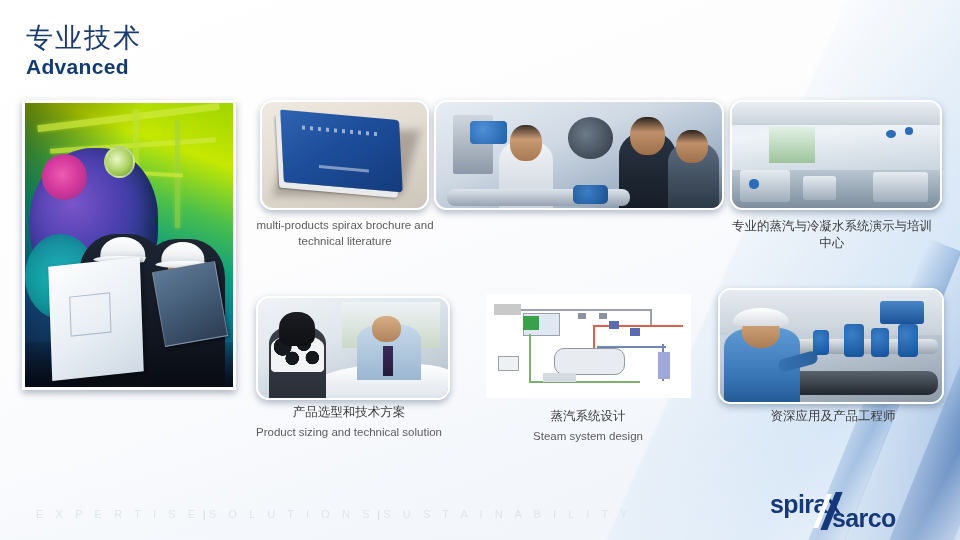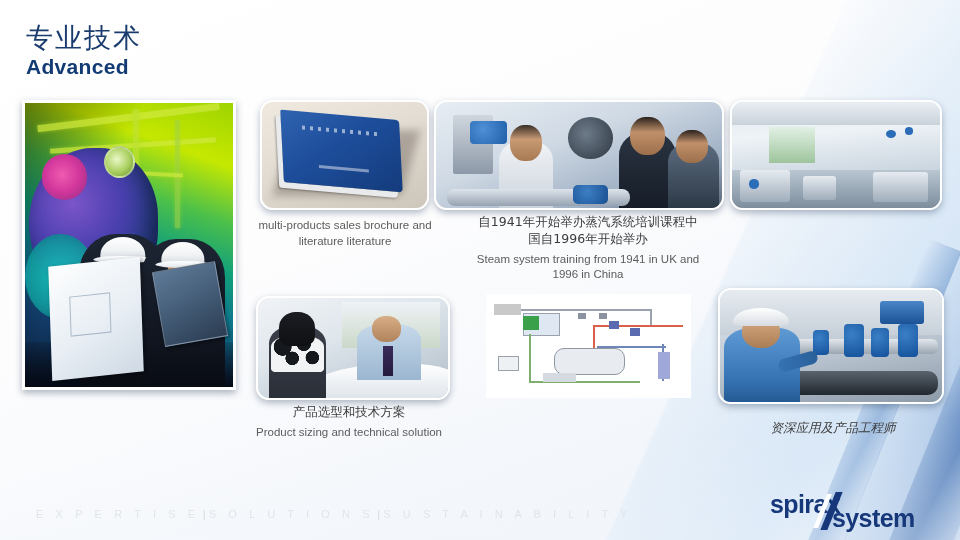--- a/index.html
+++ b/index.html
@@ -353,21 +353,21 @@
     font-size: 12.5px; color: #3b3b3b; line-height: 1.35;
   }
   .cap-en {
     font-size: 11.5px; color: #5c5c5c; line-height: 1.35; margin-top: 4px;
   }
   .c1 { left: 252px; top: 214px; width: 186px; }
   .c2 { left: 476px; top: 214px; width: 224px; }
   .c3 { left: 732px; top: 218px; width: 200px; }
   .c4 { left: 252px; top: 404px; width: 194px; }
   .c5 { left: 482px; top: 408px; width: 212px; }
-  .c6 { left: 730px; top: 420px; width: 206px; font-style: italic; }
+  .c6 { left: 730px; top: 408px; width: 206px; }
 
   
   .footer-tag {
     position: absolute; left: 42px; top: 481px;
     font-size: 15px; font-weight: bold; font-style: italic;
     color: #d9dde2; letter-spacing: 2.6px;
   }
   .footer-sub {
     position: absolute; left: 36px; top: 508px;
     font-size: 11px; color: #e1e5ea; letter-spacing: 4.6px;
@@ -528,40 +528,41 @@
       <div class="valve v4"></div>
       <div class="bigpipe"></div>
       <div class="worker-body"></div>
       <div class="worker-arm"></div>
       <div class="worker-head"></div>
       <div class="worker-hat"></div>
     </div>
   </div>
 
   <div class="caption c1">
-    <div class="cap-en">multi-products sales brochure and literature literature</div>
-  </div>
-  <div class="caption c2">
-    <div class="cap-cn">自1941年开始举办蒸汽系统培训课程中国自1996年开始举办</div>
-    <div class="cap-en">Steam system training from 1941 in UK and 1996  in China</div>
+    <div class="cap-en">multi-products spirax brochure and technical literature</div>
   </div>
   <div class="caption c3">
+    <div class="cap-cn">专业的蒸汽与冷凝水系统演示与培训中心</div>
   </div>
   <div class="caption c4">
     <div class="cap-cn">产品选型和技术方案</div>
     <div class="cap-en">Product sizing and technical solution</div>
+  </div>
+  <div class="caption c5">
+    <div class="cap-cn">蒸汽系统设计</div>
+    <div class="cap-en">Steam  system design</div>
   </div>
   <div class="caption c6">
     <div class="cap-cn">资深应用及产品工程师</div>
   </div>
 
   <div class="footer-sub">
     <span>E X P E R T I S E</span><span class="bar"> | </span><span>S O L U T I O N S</span><span class="bar"> | </span><span>S U S T A I N A B I L I T Y</span>
   </div>
 
   <div class="logo">
     <div class="logo-spirax">spirax</div>
     <div class="logo-slash2"></div>
     <div class="logo-slash"></div>
-    <div class="logo-sarco">system</div>
+    <div class="logo-sarco">sarco</div>
   </div>
 
 </div>
 
 </body></html>

